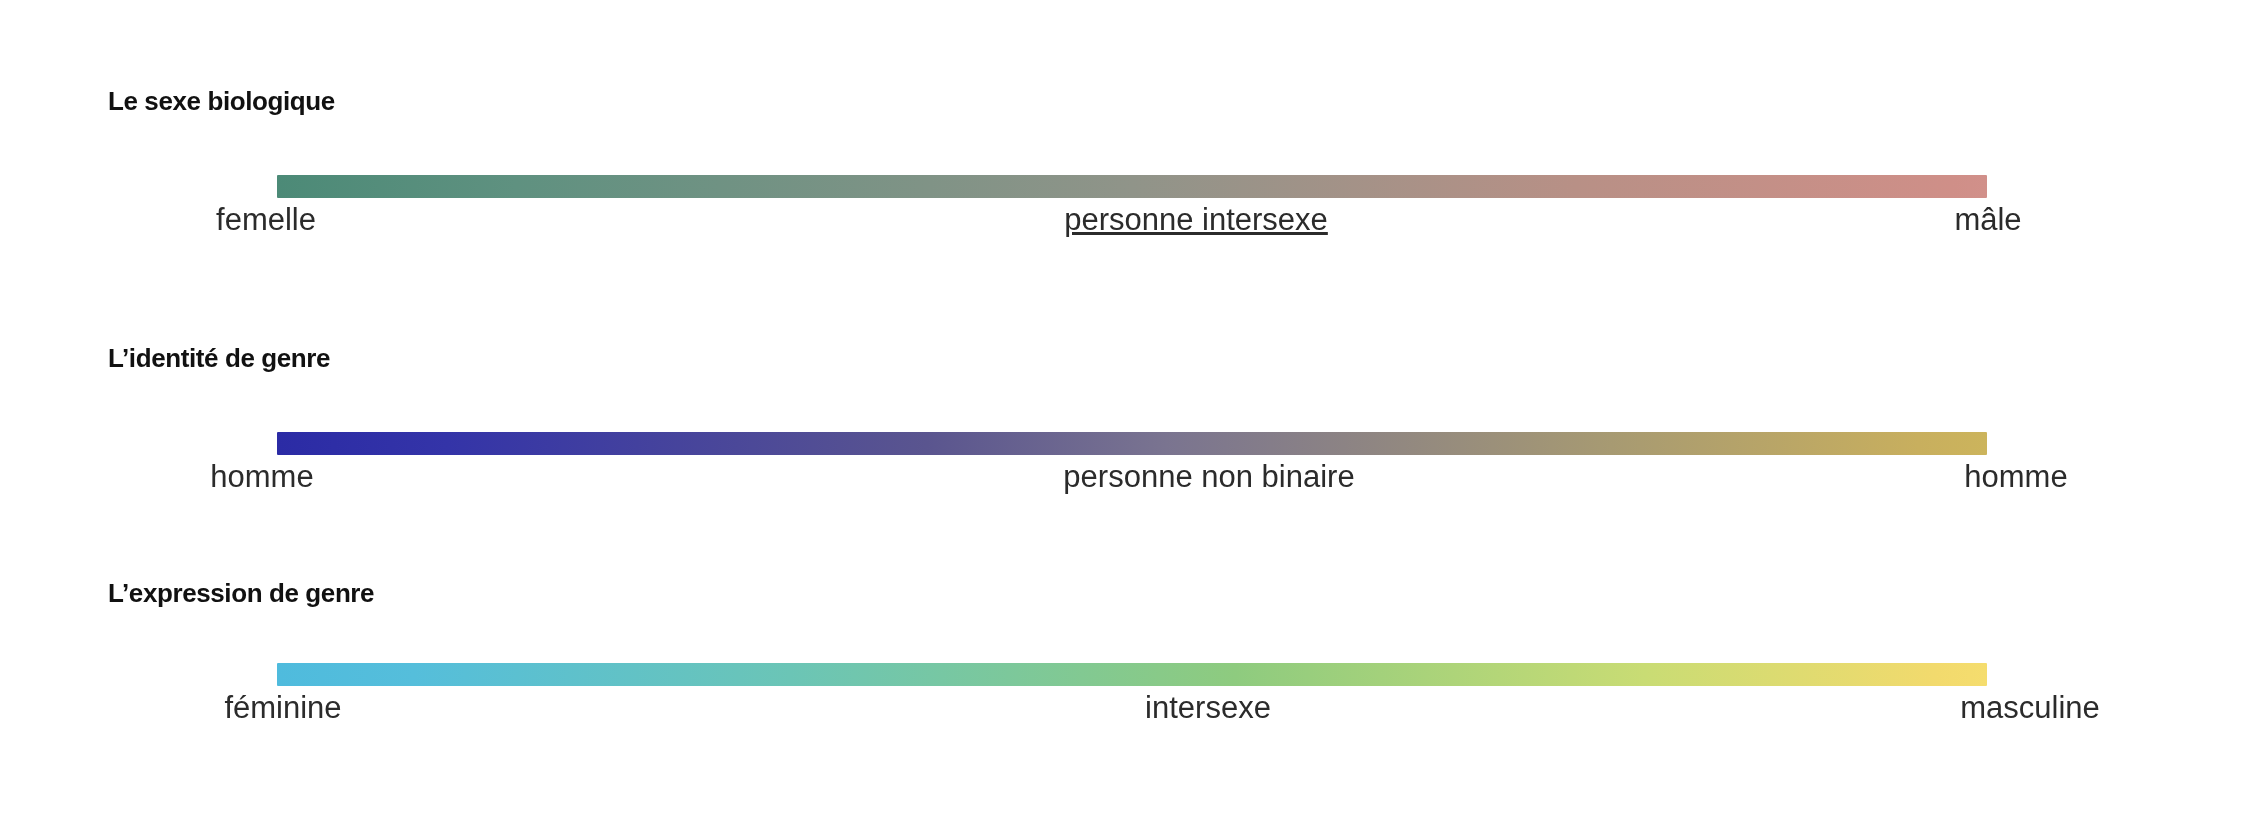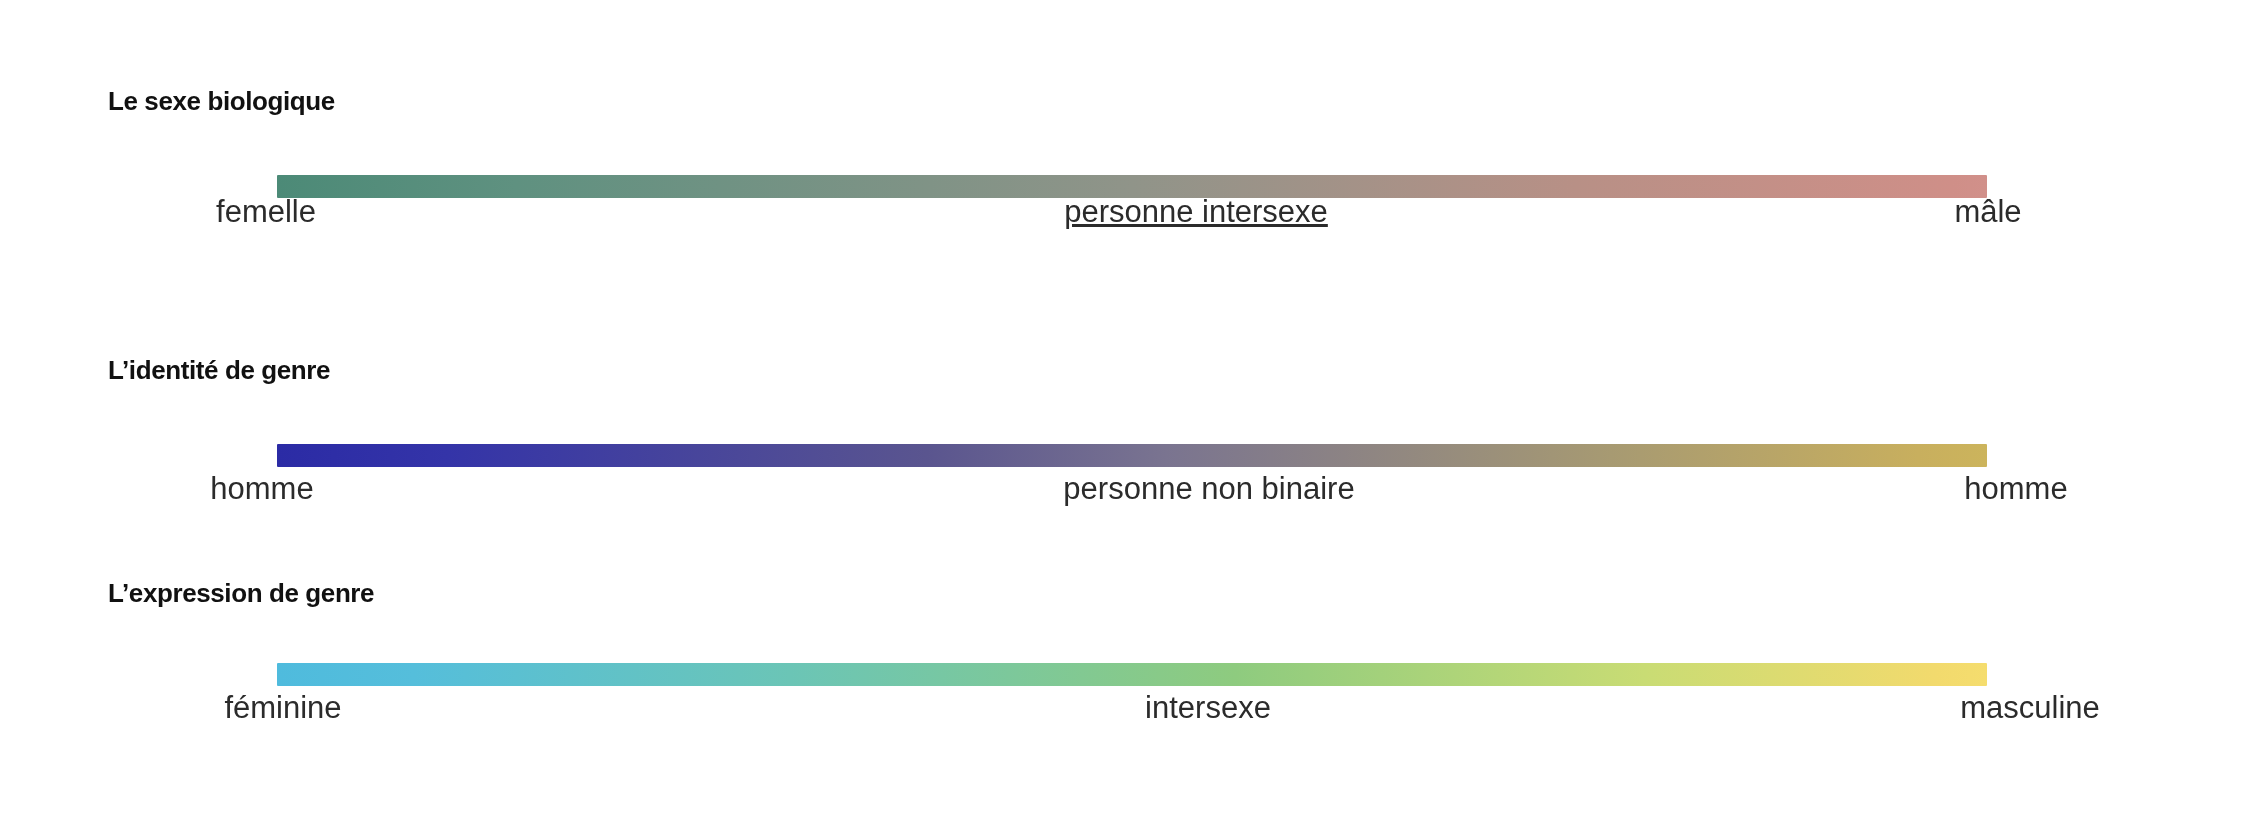--- a/index.html
+++ b/index.html
@@ -76,27 +76,27 @@
   #block-sexe .spectrum-track {
     top: 175px;
     background: linear-gradient(90deg,
       #4c8a77 0%,
       #5f9180 14%,
       #909489 50%,
       #b89086 76%,
       #cf8f88 98%,
       #d1908a 100%);
   }
-  #block-sexe .spectrum-labels { top: 192px; }
+  #block-sexe .spectrum-labels { top: 200px; }
   #block-sexe .label-start  { left: 266px; }
   #block-sexe .label-middle { left: 1196px; text-decoration: underline; }
   #block-sexe .label-end    { left: 1988px; }
 
   
-  #block-identite { top: 0; height: 560px; margin-top: 12px; }
+  #block-identite { top: 0; height: 560px; }
   #block-identite .spectrum-heading { top: 345px; }
   #block-identite .spectrum-track {
     top: 432px;
     background: linear-gradient(90deg,
       #2b2ba5 0%,
       #3434a8 10%,
       #5a558f 38%,
       #7a7490 52%,
       #a79a72 78%,
       #c8af5e 96%,

